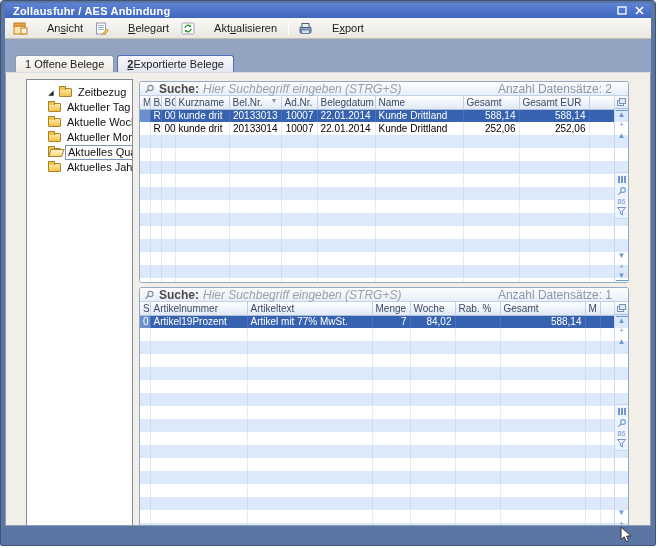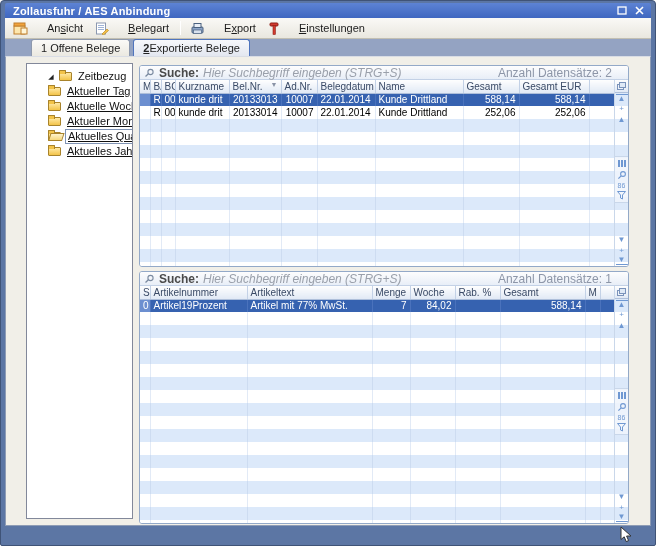--- a/index.html
+++ b/index.html
@@ -15,34 +15,34 @@
   .winbtns { display:flex; gap:7px; align-items:center; }
   .winbtn { width:11px; height:11px; display:flex; align-items:center; justify-content:center; cursor:default; }
   
   .toolbar { height:21px; background:linear-gradient(#faf9f6,#e9e7df);
              border-bottom:1px solid #c2bfb2; display:flex; align-items:center; padding:0 4px; gap:2px; }
   .tbtn { display:flex; align-items:center; gap:19px; font-size:11px; color:#1c1c1c;
           padding:1px 5px 1px 3px; border:1px solid transparent; border-radius:2px; }
   .tbtn u { text-decoration:underline; }
   .tsep { width:1px; height:14px; background:#b5b2a5; border-right:1px solid #fff; margin:0 3px; }
   
-  .tabstrip { height:17px; background:#94a3c2; display:flex; align-items:flex-end; padding:0 0 0 26px; gap:3px; }
+  .tabstrip { height:33px; background:#94a3c2; display:flex; align-items:flex-end; padding:0 0 0 10px; gap:3px; }
   .tab { height:17px; display:flex; align-items:center; padding:0 9px; font-size:11px; color:#222;
          background:linear-gradient(#fbfaf7,#ebe9e1); border:1px solid #8e99ad; border-bottom:none;
          border-radius:3px 3px 0 0; }
   .tab.active { background:linear-gradient(#f7f8fb,#e3e7f0); border:1px solid #4f74bd; border-bottom:none; }
   .tab.active u { font-weight:bold; }
   
   .content { flex:1; position:relative; background:#f1efe8; border:1px solid #8e9cb5; border-top:1px solid #d9dde5; overflow:hidden; }
   
   .tree { position:absolute; left:20px; top:6px; width:107px; height:456px;
           background:#fff; border:1px solid #82889a; font-size:11px; color:#111; padding-top:5px; overflow:hidden; }
   .tnode { display:flex; align-items:center; height:15px; gap:4px; white-space:nowrap; }
   .tnode.root { padding-left:20px; }
-  .tnode.child { padding-left:21px;text-decoration:underline; }
+  .tnode.child { padding-left:21px; }
   .twisty { font-size:7px; color:#222; width:8px; text-align:center; }
   .folder { position:relative; width:13px; height:9px; flex:0 0 13px;
             background:linear-gradient(#ffe9a6,#f2c349); border:1px solid #a8832b; border-radius:1px; }
   .folder:before { content:''; position:absolute; left:-1px; top:-3px; width:5px; height:3px;
                    background:#f2c349; border:1px solid #a8832b; border-bottom:none; border-radius:1px 1px 0 0; }
   .folder.open:after { content:''; position:absolute; left:-1px; bottom:-1px; width:12px; height:6px;
                        background:linear-gradient(#fff4cd,#f6d87d); border:1px solid #a8832b;
                        transform:skewX(-18deg); transform-origin:bottom left; }
   .tlabel { padding:0 2px; line-height:13px; }
   .tnode.selected .tlabel { border:1px solid #7f93b4; background:#fff; }
@@ -119,35 +119,38 @@
       <span class="lbl"><span>An</span><u>s</u><span>icht</span></span>
     </div>
     <div class="tbtn">
       <svg width="14" height="13" viewBox="0 0 14 13">
         <rect x="1.5" y="1" width="9" height="11" fill="#ffffff" stroke="#8b98b0"></rect>
         <path d="M3,3.5 H9 M3,5.5 H9 M3,7.5 H9" stroke="#9fb3d6" stroke-width="1"></path>
         <path d="M7,12 L12,7 L13.5,8.5 L8.5,13 Z" fill="#f6c24a" stroke="#b98a24" stroke-width="0.7"></path>
       </svg>
       <span class="lbl"><span></span><u>B</u><span>elegart</span></span>
     </div>
+    <div class="tbtn">
+      <svg width="14" height="13" viewBox="0 0 14 13">
+        <rect x="1" y="1" width="12" height="11" rx="1.5" fill="#ffffff" stroke="#9aa5b5"></rect>
+        <path d="M4,6 A3,3 0 0 1 9.5,4.6" fill="none" stroke="#2f9e33" stroke-width="1.4"></path>
+        <path d="M10,6.8 A3,3 0 0 1 4.5,8.4" fill="none" stroke="#2f9e33" stroke-width="1.4"></path>
+        <path d="M9.5,2.4 L10.3,5.2 L7.6,4.6 Z" fill="#2f9e33"></path>
+        <path d="M4.5,10.6 L3.7,7.8 L6.4,8.4 Z" fill="#2f9e33"></path>
+      </svg>
+      <span class="lbl"><span>Akt</span><u>u</u><span>alisieren</span></span>
+    </div>
     <div class="tsep"></div>
     <div class="tbtn">
       <svg width="15" height="13" viewBox="0 0 15 13">
         <rect x="2" y="5" width="11" height="6" rx="1" fill="#8fa6c8" stroke="#4a617f"></rect>
         <rect x="4" y="1.5" width="7" height="4" fill="#e8eef6" stroke="#4a617f"></rect>
         <rect x="3.5" y="8" width="8" height="3.5" fill="#d7e1ee" stroke="#4a617f" stroke-width="0.7"></rect>
       </svg>
       <span class="lbl"><span>E</span><u>x</u><span>port</span></span>
-    </div>
-    <div class="tbtn">
-      <svg width="12" height="13" viewBox="0 0 12 13">
-        <rect x="2" y="1" width="8" height="3" rx="1" fill="#d23a2e" stroke="#8f1f16"></rect>
-        <rect x="5" y="3.5" width="2.4" height="9" fill="#d23a2e" stroke="#8f1f16" stroke-width="0.6"></rect>
-      </svg>
-      <span class="lbl"><span></span><u>E</u><span>instellungen</span></span>
     </div>
   </div>
 
   <div class="tabstrip">
     <div class="tab">1 Offene Belege</div>
     <div class="tab active">
         <u>2</u>
         <span> Exportierte Belege</span>
       </div>
   </div>

